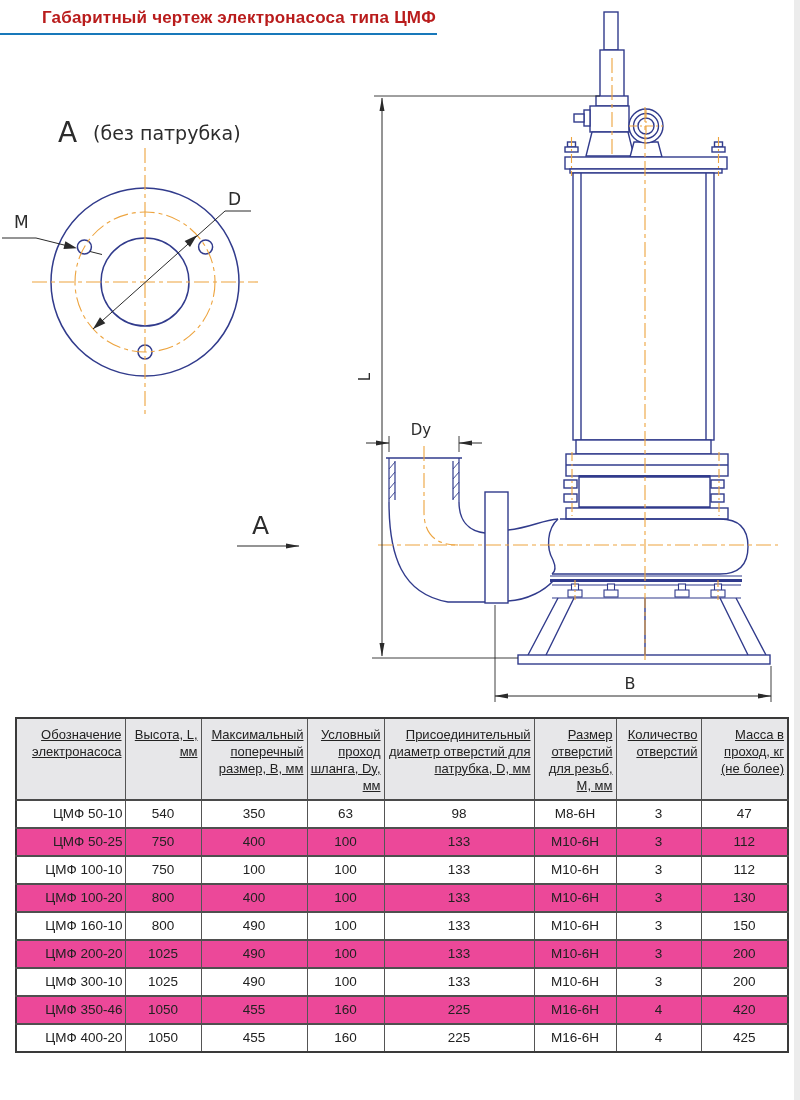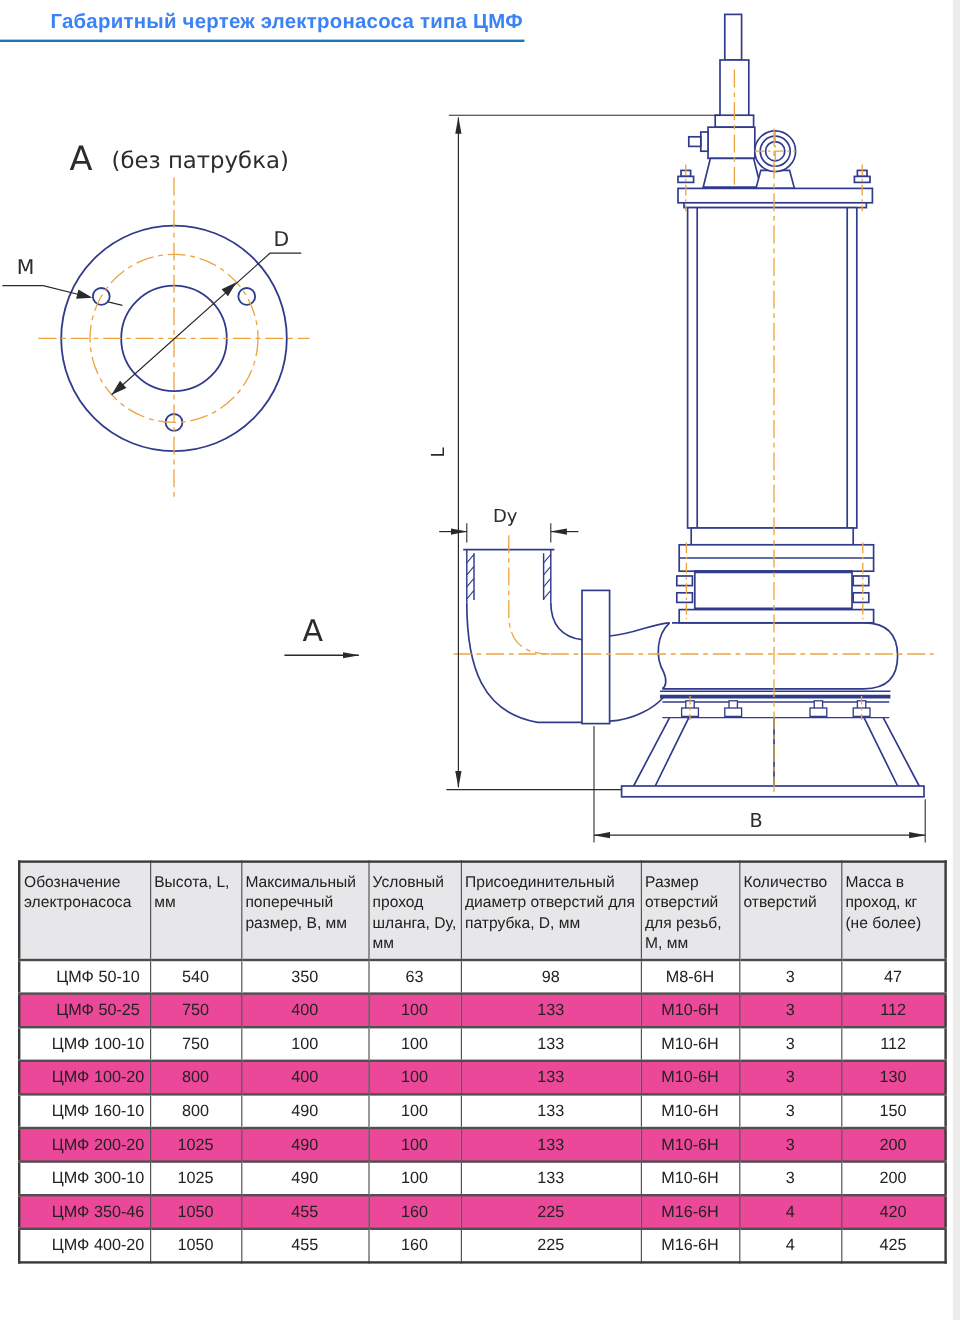--- a/index.html
+++ b/index.html
@@ -7,41 +7,41 @@
     width:800px;height:1100px;position:relative;background:#ffffff;
     font-family:"Liberation Sans", sans-serif;color:#2a2a2a;overflow:hidden;
     border-right:6px solid #ececec;box-sizing:border-box;
   }
   
   .title-bar{
     position:absolute;top:6px;left:0;width:437px;
     border-bottom:2px solid #1878ba;padding:2px 0 5px 42px;box-sizing:border-box;
   }
   .title-bar h1{
-    margin:0;font-size:17px;font-weight:bold;color:#3b82f6;letter-spacing:.2px;white-space:nowrap;
+    margin:0;font-size:17px;font-weight:bold;color:#b91c1c;letter-spacing:.2px;white-space:nowrap;
   }
   
   .drawing{position:absolute;top:0;left:0;width:800px;height:712px;}
   .draft-label{fill:#2c2c2c;font-family:"DejaVu Sans", sans-serif;}
   
   .table-wrap{position:absolute;top:717px;left:15px;width:772px;}
   table.spec{
     border-collapse:collapse;width:100%;table-layout:fixed;
     border:2px solid #3a3a3a;font-size:13px;color:#222;
   }
   table.spec th{
     background:#e7e7e9;border:1px solid #555;border-bottom:2px solid #4a4a4a;
     font-weight:400;padding:8px 3px 4px 3px;vertical-align:top;line-height:1.3;
-    text-align:left;height:76px;box-sizing:border-box;
+    text-align:right;height:76px;box-sizing:border-box;text-decoration:underline;
   }
   table.spec td{
     border:1px solid #555;border-top:2px solid #4f4f4f;
     text-align:center;height:24px;padding:1px 2px;font-size:13.5px;
   }
-  table.spec td.name-col{text-align:center;padding-left:24px;}
+  table.spec td.name-col{text-align:right;padding-left:24px;}
   table.spec tr.alt td{background:#ec4899;}
   col.c1{width:109px}col.c2{width:76px}col.c3{width:106px}col.c4{width:77px}
   col.c5{width:150px}col.c6{width:82px}col.c7{width:85px}col.c8{width:87px}
 </style>
 </head>
 <body>
 
 <div class="title-bar">
   <h1>Габаритный чертеж  электронасоса типа ЦМФ</h1>
 </div>

